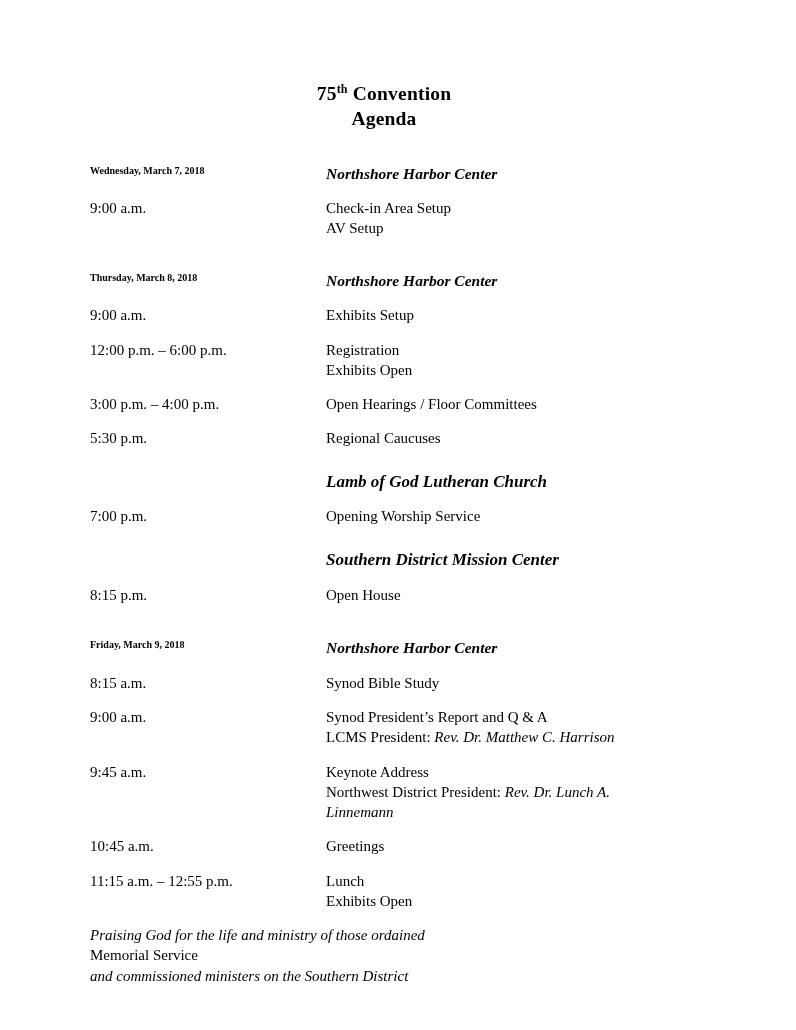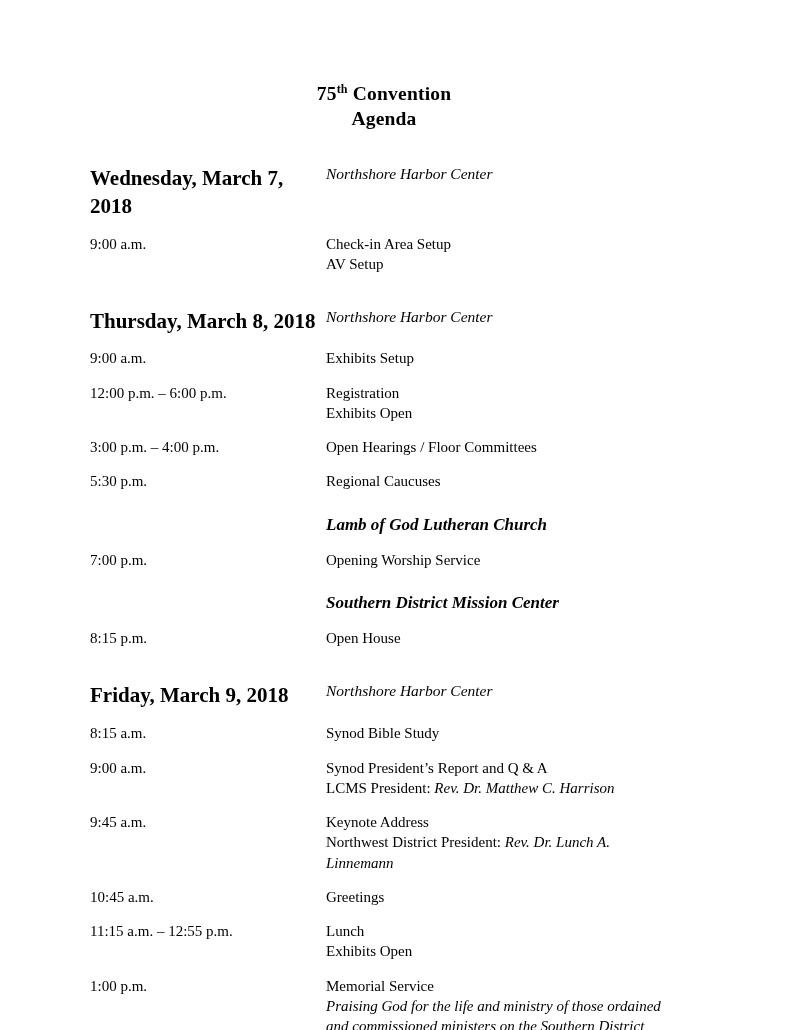--- a/index.html
+++ b/index.html
@@ -56,24 +56,24 @@
     padding-right: 8px;
     box-sizing: border-box;
   }
   .col-desc {
     flex: 1 1 auto;
     font-size: 15px;
     line-height: 1.35;
   }
   .day-header .col-time {
     font-weight: bold;
-    font-size: 21px;
+    font-size: 10px;
   }
   .day-header .col-desc {
-    font-weight: normal;
+    font-weight: bold;
     font-style: italic;
     font-size: 15.5px;
   }
   .venue-row {
     margin-top: 22px;
   }
   .venue-row .col-desc {
     font-weight: bold;
     font-style: italic;
     font-size: 17px;
@@ -218,23 +218,22 @@
           </div>
         </div>
         <div class="row item-row">
           <div class="col-time">11:15 a.m. – 12:55 p.m.</div>
           <div class="col-desc">
             <span class="desc-line">Lunch</span>
             <span class="desc-line">Exhibits Open</span>
           </div>
         </div>
         <div class="row item-row">
-          <div class="col-time">1:00 p.m.</div>
-          <div class="col-desc">
+          <div class="col-desc">
+            <span class="desc-line italic">Praising God for the life and ministry of those ordained</span>
             <span class="desc-line">Memorial Service</span>
-            <span class="desc-line italic">Praising God for the life and ministry of those ordained</span>
             <span class="desc-line italic">and commissioned ministers on the Southern District</span>
           </div>
         </div>
       </div>
     </div>
 
 </div>
 
 </body></html>

